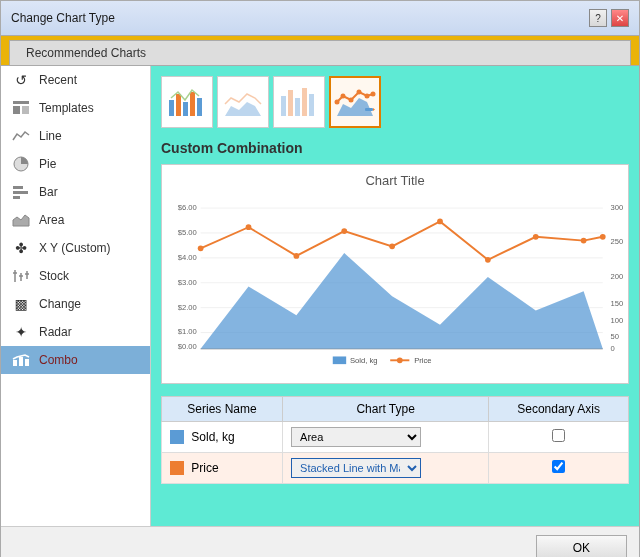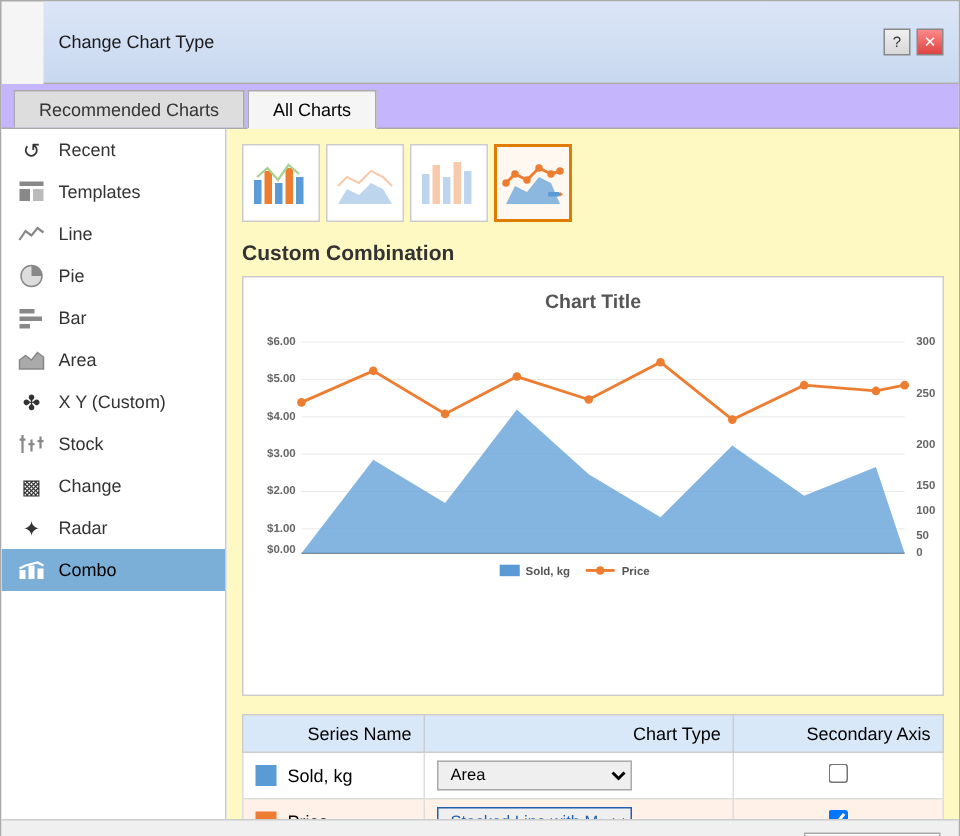--- a/index.html
+++ b/index.html
@@ -7,26 +7,25 @@
 
     .dialog {
       width: 640px;
       background: #f5f5f5;
       border: 1px solid #aaa;
       box-shadow: 3px 3px 10px rgba(0,0,0,0.4);
     }
 
     .title-bar {
       background: linear-gradient(to bottom, #dce6f7, #c8d8f0);
-      padding: 18px 10px;
+      padding: 8px 10px;
       display: flex;
       align-items: center;
       justify-content: space-between;
       border-bottom: 1px solid #aaa;
-      margin-left: 28px;
     }
 
     .title-bar-title {
       font-size: 12px;
       color: #1a1a1a;
       font-weight: normal;
     }
 
     .title-bar-controls {
       display: flex;
@@ -43,24 +42,25 @@
       display: flex;
       align-items: center;
       justify-content: center;
       color: #333;
     }
 
     .title-btn.close { background: linear-gradient(to bottom, #f88, #d44); color: white; }
 
     .dialog-tabs {
       display: flex;
-      background: #c4b5fd;
+      background: #eab308;
       border-bottom: 1px solid #aaa;
       padding: 4px 8px 0;
       gap: 2px;
+      flex-direction: column;
     }
 
     .dialog-tab {
       padding: 5px 16px;
       border: 1px solid #aaa;
       background: #ddd;
       cursor: pointer;
       font-size: 12px;
       border-bottom: none;
       color: #333;
@@ -88,36 +88,36 @@
 
     .sidebar-item {
       display: flex;
       align-items: center;
       padding: 6px 10px;
       cursor: pointer;
       gap: 8px;
       color: #333;
       font-size: 12px;
     }
-    .sidebar-item.active { background: #7cafd8; color: #000000; align-items: center; }
+    .sidebar-item.active { background: #7cafd8; color: #7f1d1d; align-items: center; }
 
     .sidebar-icon {
       width: 20px;
       height: 16px;
       display: flex;
       align-items: center;
       justify-content: center;
       font-size: 14px;
     }
 
     
     .main-panel {
       flex: 1;
       padding: 10px;
-      background: #fef9c3;
+      background: #5eead4;
       overflow-y: auto;
     }
 
     
     .chart-icons-row {
       display: flex;
       gap: 4px;
       margin-bottom: 12px;
       align-items: center;
     }
@@ -145,22 +145,21 @@
       margin-bottom: 8px;
     }
 
     
     .chart-preview {
       background: #fff;
       border: 1px solid #ccc;
       padding: 8px;
       margin-bottom: 12px;
       position: relative;
-      height: 280px;
-      font-weight: bold;
+      height: 220px;
     }
 
     .chart-title-text {
       text-align: center;
       font-size: 13px;
       color: #555;
       margin-bottom: 4px;
     }
 
     .chart-svg-container {
@@ -181,21 +180,21 @@
 
     .series-table {
       width: 100%;
       border-collapse: collapse;
       border: 1px solid #e07d00;
     }
 
     .series-table th {
       background: #d9e8f8;
       padding: 5px 8px;
-      text-align: right;
+      text-align: center;
       border: 1px solid #ccc;
       font-weight: normal;
       font-size: 12px;
     }
 
     .series-table td {
       padding: 5px 8px;
       border: 1px solid #ddd;
       background: #fff;
       font-size: 12px;
@@ -258,21 +257,20 @@
   <div class="title-bar">
     <span class="title-bar-title">Change Chart Type</span>
     <div class="title-bar-controls">
       <button class="title-btn">?</button>
       <button class="title-btn close">✕</button>
     </div>
   </div>
 
   <div class="dialog-tabs">
     <div class="dialog-tab">Recommended Charts</div>
-    <div class="dialog-tab active">All Charts</div>
   </div>
 
   <div class="dialog-body">
 
     <div class="sidebar">
       <div class="sidebar-item">
         <span class="sidebar-icon">↺</span>
         <span>Recent</span>
       </div>
       <div class="sidebar-item">

